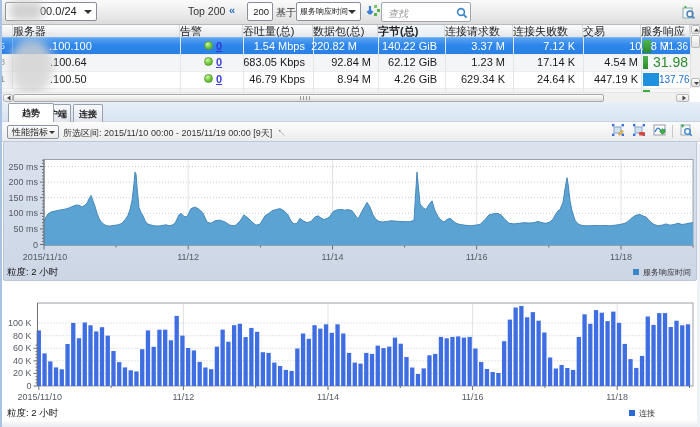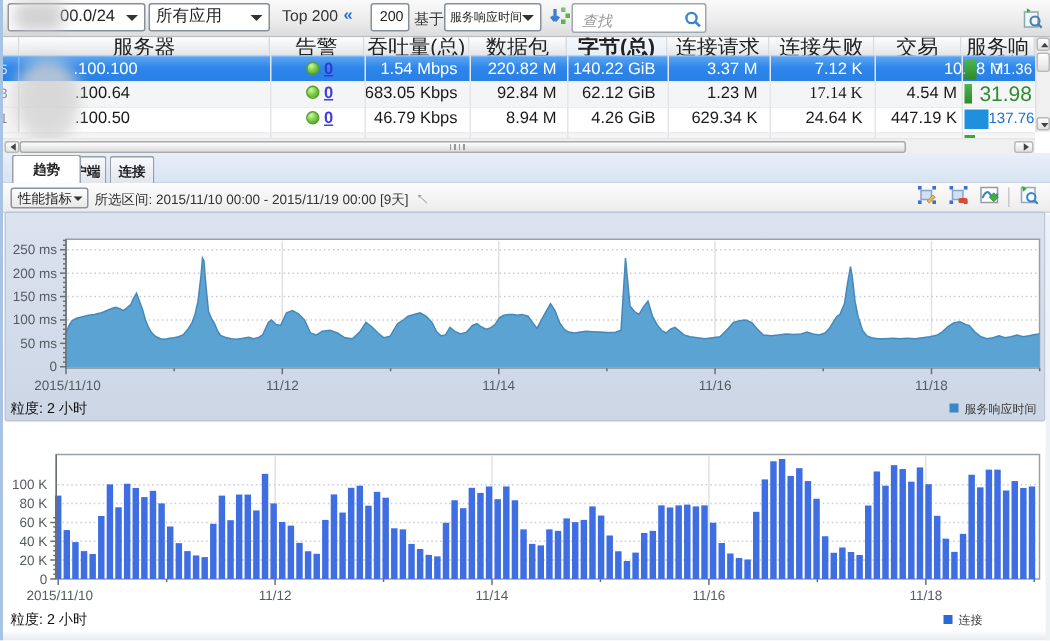--- a/index.html
+++ b/index.html
@@ -9,21 +9,21 @@
 .combo{position:absolute;top:2px;height:19px;background:#fff;border:1px solid #898f98;border-radius:2px;font-size:11px;color:#222;line-height:17px;padding-left:4px;}
 .combo .arr{position:absolute;right:4px;top:7px;width:0;height:0;border-left:4px solid transparent;border-right:4px solid transparent;border-top:4px solid #333;}
 .tbtxt{position:absolute;top:5px;font-size:11px;color:#333;}
 #inp200{left:247px;top:2px;width:26px;height:19px;background:#fff;border:1px solid #898f98;border-radius:2px;font-size:9.5px;color:#222;line-height:17px;text-align:right;padding-right:3px;}
 #srch{left:381px;top:2px;width:90px;height:20px;background:#fff;border:1px solid #a0a6ad;border-radius:2px;}
 #srch .ph{position:absolute;left:6px;top:4px;font-size:10px;color:#999;font-style:italic;}
 
 .blur{position:absolute;background:#c9c9c9;border-radius:50%;filter:blur(5px);opacity:.85;}
 
 #tbl{left:0;top:25px;width:690px;height:77px;background:#fff;}
-.hd{position:absolute;top:0;height:12px;background:linear-gradient(#fdfdfd,#eef0f2 55%,#e2e4e8);border-right:1px solid #d8dade;font-size:14px;color:#222;text-align:center;line-height:12px;overflow:hidden;}
+.hd{position:absolute;top:0;height:12px;background:linear-gradient(#fdfdfd,#eef0f2 55%,#e2e4e8);border-right:1px solid #d8dade;font-size:11px;color:#222;line-height:12px;overflow:hidden;}
 .hd.sorted{background:linear-gradient(#f4f8fc,#e6eef7);font-weight:bold;}
 .row{position:absolute;left:0;width:690px;height:17px;font-size:11px;color:#1a1a1a;}
 .row .cell{position:absolute;top:0;height:17px;line-height:17px;}
 .num{text-align:right;}
 #r1{top:12px;background:linear-gradient(#5aa4f1,#2e86ea 45%,#2a80e4);color:#fff;border-top:1px solid #7ab6f4;}
 #r2{top:29px;background:#f4f5f6;}
 #r3{top:46px;background:#fff;}
 #r4{top:63px;background:#f4f5f6;height:4px;overflow:hidden;}
 .led{position:absolute;width:9px;height:9px;border-radius:50%;background:radial-gradient(circle at 35% 28%,#d6f5b0,#7ed24a 45%,#3f9d1e);border:1px solid #5aa032;top:3px;}
 .lnk{color:#4040dd;text-decoration:underline;font-weight:bold;}
@@ -63,21 +63,20 @@
 #ledge{left:0;top:0;width:2px;height:427px;background:#a8c3e4;}
 #redge{left:697px;top:143px;width:3px;height:284px;background:#eef1f5;}
 </style></head>
 <body>
 
 <div id="tb1" class="abs">
   <div class="combo" style="left:5px;width:92px;">
       <span style="position:absolute;left:34px;">00.0/24</span>
       <span class="arr"></span>
     </div>
-  <div class="combo" style="left:99px;width:81px;">所有应用<span class="arr"></span></div>
   <div class="tbtxt" style="left:188px;font-size:10.5px;">Top 200</div>
   <div class="tbtxt" style="left:229px;top:4px;color:#2a6fc9;font-weight:bold;">«</div>
   <div id="inp200" class="abs">200</div>
   <div class="tbtxt" style="left:276px;top:6px;font-size:10px;">基于</div>
   <div class="combo" style="left:296px;width:65px;font-size:8px;padding-left:3px;">服务响应时间<span class="arr"></span></div>
   <svg width="16" height="16" style="left:365px;top:4px;" viewBox="0 0 16 16">
       <path d="M5 2v8M5 10l-2.5-3M5 10l2.5-3" stroke="#3a7fd5" stroke-width="2.2" fill="none"></path>
       <rect x="9" y="9" width="3" height="3" fill="#57b547"></rect>
       <rect x="12" y="5" width="3" height="3" fill="#57b547"></rect>
       <rect x="9" y="1" width="3" height="3" fill="#79c769"></rect>
@@ -110,38 +109,38 @@
   <div class="hd" style="left:513px;width:70px;">连接失败数</div>
   <div class="hd" style="left:583px;width:58px;">交易</div>
   <div class="hd" style="left:641px;width:49px;">服务响应时间</div>
 
   <div class="row" id="r1">
     <div class="gut">5</div>
     <div class="cell" style="left:49px;">.100.100</div>
     <div class="led" style="left:204px;"></div>
       <div class="cell lnk" style="left:216px;">0</div>
     <div class="cell num" style="left:243px;width:62px;">1.54 Mbps</div>
-    <div class="cell num" style="left:313px;width:58px;text-align:right;">220.82 M</div>
+    <div class="cell num" style="left:299px;width:58px;text-align:right;">220.82 M</div>
     <div class="cell num" style="left:378px;width:59px;">140.22 GiB</div>
     <div class="cell num" style="left:445px;width:60px;">3.37 M</div>
     <div class="cell num" style="left:513px;width:62px;">7.12 K</div>
     <div class="cell num" style="left:614px;width:55px;">10.78 M</div>
     <div class="cell" style="left:643px;top:2px;width:8px;height:13px;background:linear-gradient(#4db54d,#2d8a2d);"></div>
     <div class="cell num" style="left:641px;width:47px;font-size:10px;">71.36</div>
   </div>
   <div class="row" id="r2">
     <div class="gut">8</div>
     <div class="cell" style="left:50px;">.100.64</div>
     <div class="led" style="left:204px;"></div>
       <div class="cell lnk" style="left:216px;">0</div>
     <div class="cell num" style="left:243px;width:62px;">683.05 Kbps</div>
     <div class="cell num" style="left:313px;width:58px;">92.84 M</div>
     <div class="cell num" style="left:378px;width:59px;">62.12 GiB</div>
     <div class="cell num" style="left:445px;width:60px;">1.23 M</div>
-    <div class="cell num" style="left:513px;width:62px;font-family:Liberation Serif, serif;">17.14 K</div>
+    <div class="cell num" style="left:513px;width:62px;">17.14 K</div>
     <div class="cell num" style="left:583px;width:55px;">4.54 M</div>
     <div class="cell" style="left:643px;top:2px;width:5px;height:13px;background:linear-gradient(#4db54d,#2d8a2d);"></div>
     <div class="cell num" style="left:641px;width:47px;font-size:14px;color:#2e8b2e;">31.98</div>
   </div>
   <div class="row" id="r3">
     <div class="gut">1</div>
     <div class="cell" style="left:50px;">.100.50</div>
     <div class="led" style="left:204px;"></div>
       <div class="cell lnk" style="left:216px;">0</div>
     <div class="cell num" style="left:243px;width:62px;">46.79 Kbps</div>

